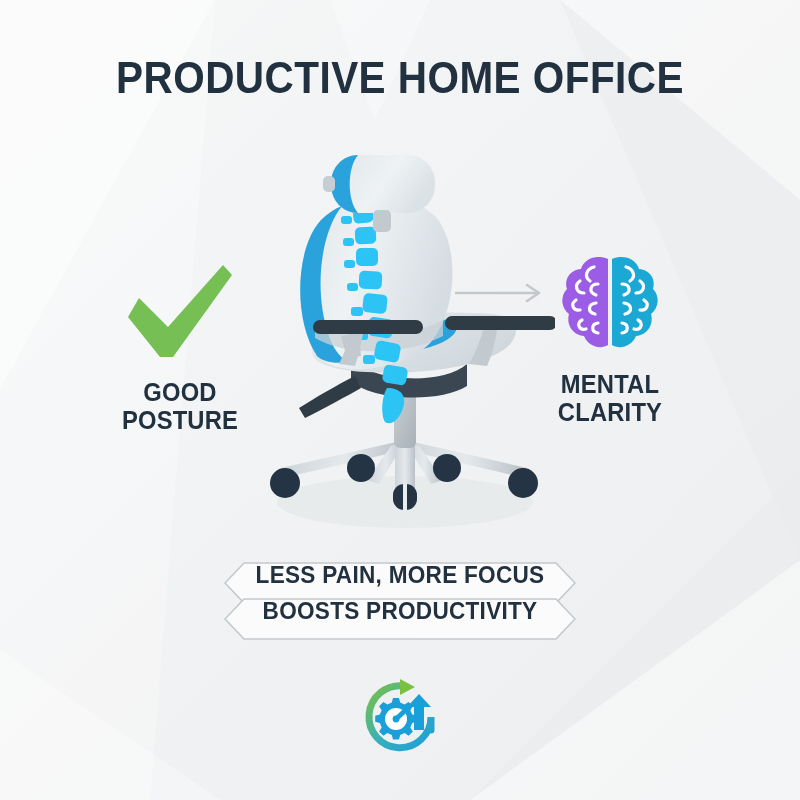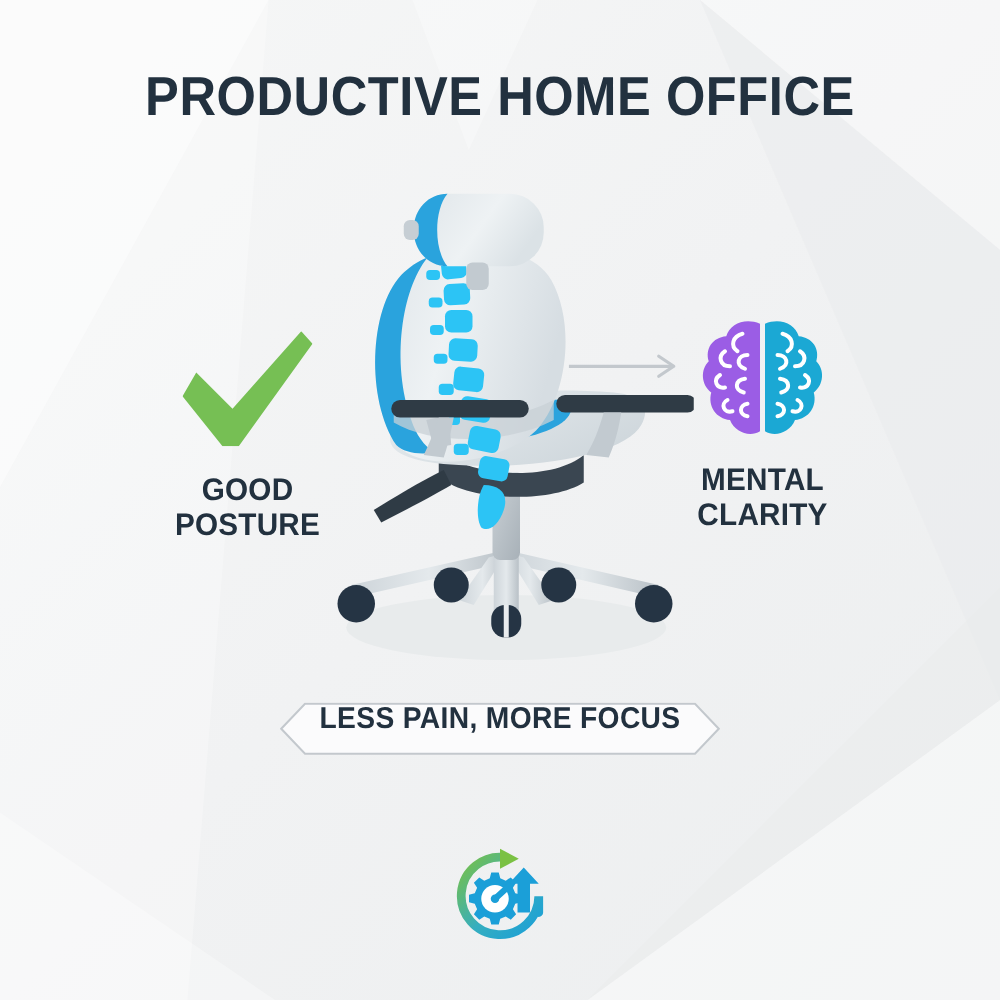--- a/index.html
+++ b/index.html
@@ -39,21 +39,21 @@
     transform-origin: center;
     white-space: nowrap;
   }
 
   
   .feature {
     position: absolute;
     width: 210px;
     text-align: center;
   }
-  .feature-left  { left: 93px;  top: 258px; }
+  .feature-left  { left: 75px;  top: 258px; }
   .feature-right { left: 505px; top: 250px; text-align: center; }
 
   .feature-icon {
     height: 106px;
     display: flex;
     align-items: center;
     justify-content: center;
   }
   .feature-label {
     margin-top: 14px;
@@ -312,20 +312,26 @@
 
   <div class="ribbons">
 
     <div class="ribbon">
       <svg viewBox="0 0 352 42" width="352" height="42" xmlns="http://www.w3.org/2000/svg">
         <polygon points="20,1 332,1 351,21 332,41 20,41 1,21" fill="#fbfbfc" stroke="#c3c8cd" stroke-width="1.6"></polygon>
       </svg>
       <div class="ribbon-text">LESS PAIN, MORE FOCUS</div>
     </div>
 
+    <div class="ribbon">
+      <svg viewBox="0 0 352 42" width="352" height="42" xmlns="http://www.w3.org/2000/svg">
+        <polygon points="20,1 332,1 351,21 332,41 20,41 1,21" fill="#fbfbfc" stroke="#c3c8cd" stroke-width="1.6"></polygon>
+      </svg>
+      <div class="ribbon-text">BOOSTS PRODUCTIVITY</div>
+    </div>
   </div>
 
   <div class="badge">
     <svg width="78" height="78" viewBox="0 0 78 78" xmlns="http://www.w3.org/2000/svg">
       <defs>
         <linearGradient id="arcGrad" x1="0" y1="0" x2="1" y2="1">
           <stop offset="0%" stop-color="#7ac143"></stop>
           <stop offset="55%" stop-color="#35aec0"></stop>
           <stop offset="100%" stop-color="#1b9fd8"></stop>
         </linearGradient>

